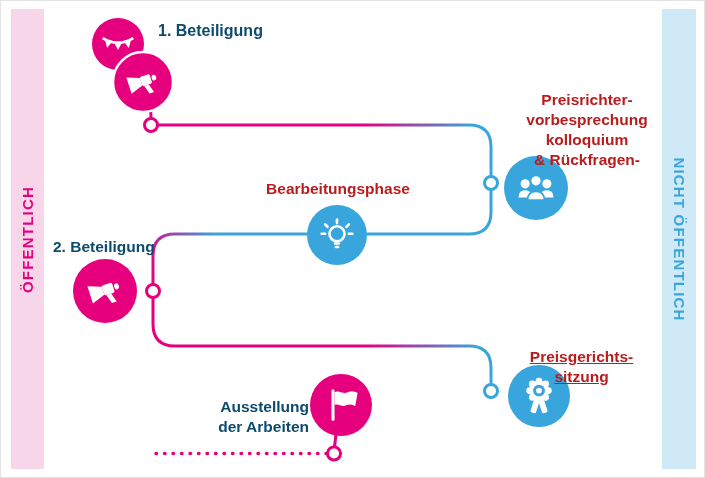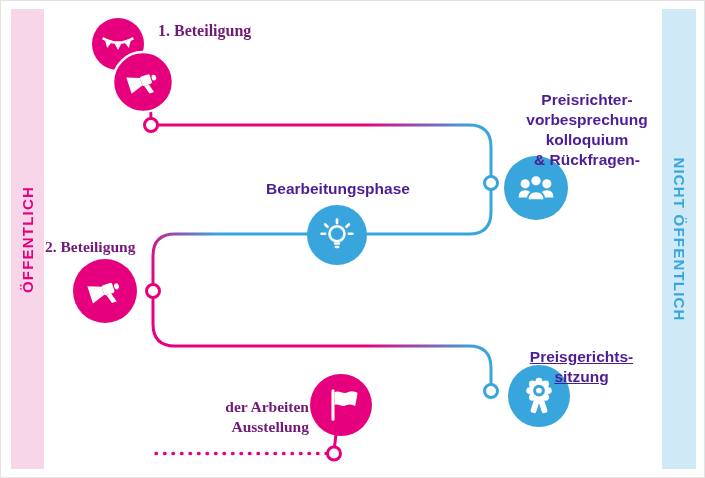--- a/index.html
+++ b/index.html
@@ -18,22 +18,22 @@
   .band-text {
     white-space:nowrap; font-weight:bold; font-size:15px; letter-spacing:1.2px;
   }
   .band-left  .band-text { transform:rotate(-90deg); color:#e6007e; }
   .band-right .band-text { transform:rotate(90deg);  color:#38a6dc; }
   svg.flow { position:absolute; left:0; top:0; }
   .label {
     position:absolute; font-weight:bold; font-size:15.5px; line-height:20px;
   }
   .label span { display:block; }
-  .pink { color:#701a75;font-family:Liberation Serif, serif; }
-  .blue { color:#4c1d95; }
+  .pink { color:#0c4a6e; }
+  .blue { color:#b91c1c; }
   .t-center { text-align:center; }
   .t-right  { text-align:right; }
 </style>
 </head>
 <body>
 
 <div class="stage">
 
   <div class="band band-left">
     <span class="band-text">ÖFFENTLICH</span>
@@ -171,27 +171,27 @@
     <span>Preisrichter-</span>
     <span>vorbesprechung</span>
     <span>kolloquium</span>
     <span>&amp; Rückfragen-</span>
   </div>
 
   <div class="label blue t-center" style="left:244px; top:178px; width:186px;">
     <span>Bearbeitungsphase</span>
   </div>
 
-  <div class="label pink" style="left:44px; top:236px;">
+  <div class="label pink" style="left:52px; top:236px;">
     <span>2. Beteiligung</span>
   </div>
 
   <div class="label blue t-center" style="left:513px; top:346px; width:135px;text-decoration:underline;">
     <span>Preisgerichts-</span>
     <span>sitzung</span>
   </div>
 
   <div class="label pink t-right" style="left:198px; top:396px; width:110px;">
+    <span>Ausstellung</span>
     <span>der Arbeiten</span>
-    <span>Ausstellung</span>
   </div>
 
 </div>
 
 </body></html>

